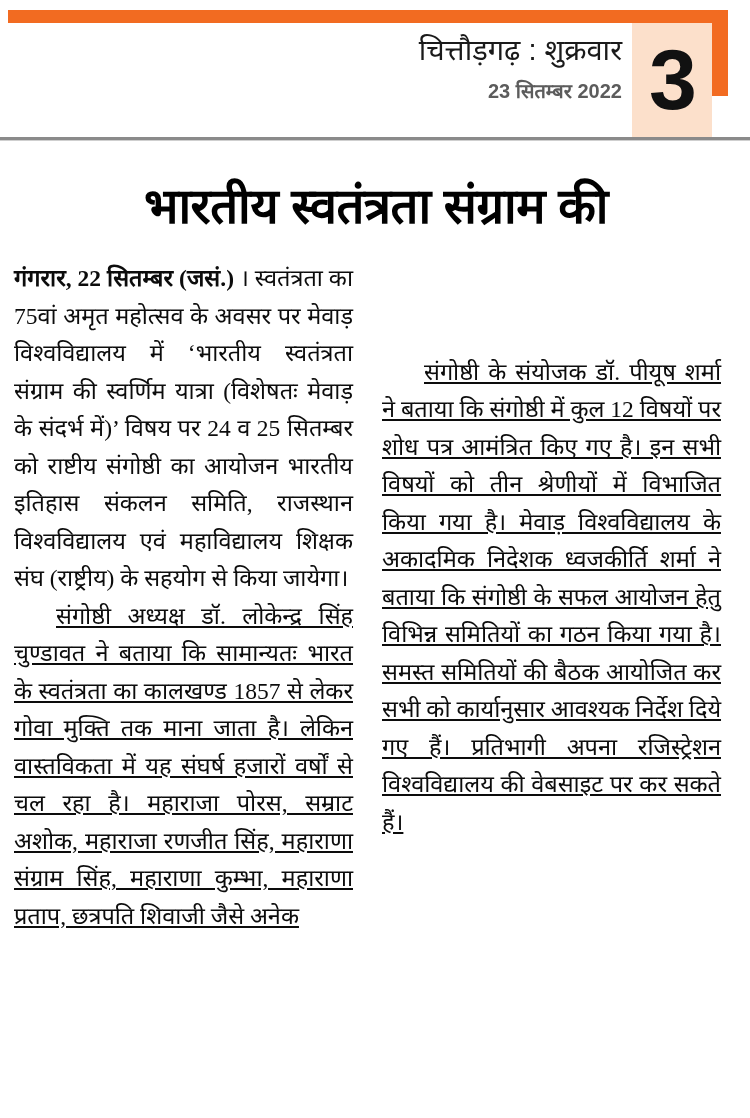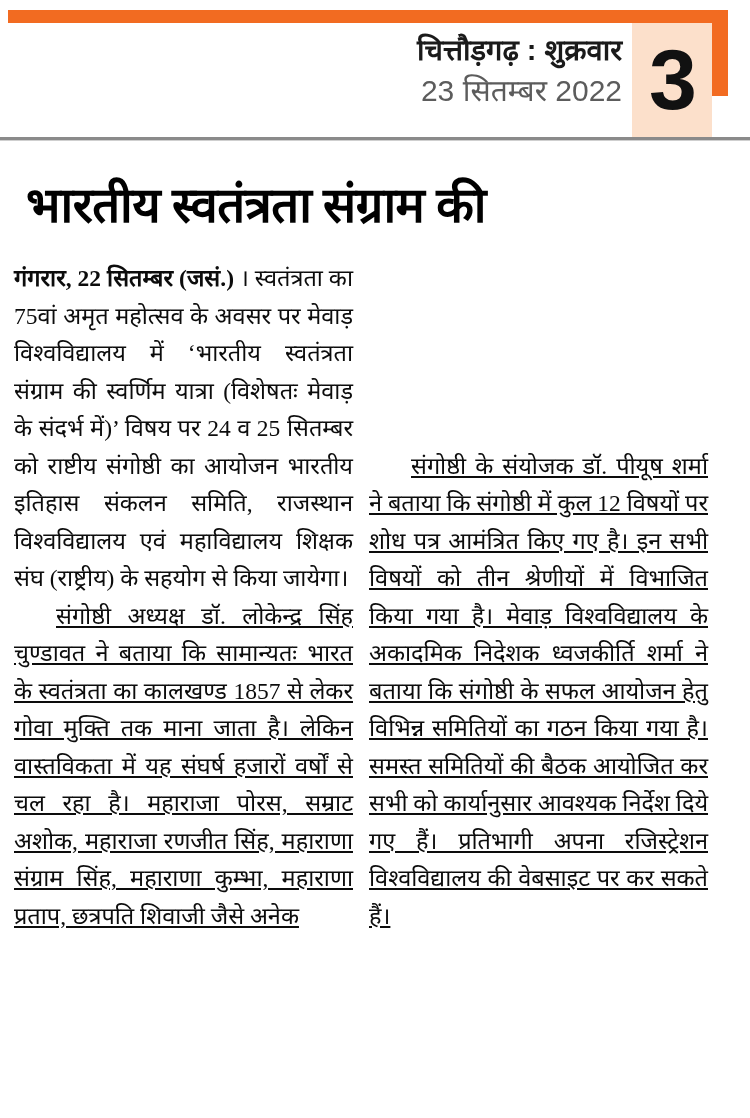--- a/index.html
+++ b/index.html
@@ -61,64 +61,65 @@
   }
   .masthead-lines {
     position: absolute;
     right: 128px;
     top: 30px;
     text-align: right;
   }
   .mast-line1 {
     font-family: "Liberation Sans", "DejaVu Sans", sans-serif;
     font-size: 29px;
-    font-weight: bold;
+    font-weight: normal;
     color: #1a1a1a;
     line-height: 40px;
     white-space: nowrap;
   }
   .mast-line2 {
     font-family: "Liberation Sans", "DejaVu Sans", sans-serif;
-    font-size: 30px;
-    font-weight: normal;
+    font-size: 20px;
+    font-weight: bold;
     color: #5c5c5c;
     line-height: 42px;
     white-space: nowrap;
   }
   .rule-divider {
     position: absolute;
     left: 0px;
     top: 137px;
     width: 750px;
     height: 3px;
     background: #8a8a8a;
     border-bottom: 1px solid #cfcfcf;
   }
 
   
   .headline {
     margin: 28px 24px 0 26px;
-    font-family: Liberation Serif, serif;
+    font-family: Liberation Sans, sans-serif;
     font-weight: bold;
     font-size: 49px;
     line-height: 72px;
     color: #000000;
     letter-spacing: -0.5px;
+    text-align: center;
   }
   .headline-line {
     display: block;
     white-space: nowrap;
   }
 
   
   .columns {
     margin: 18px 14px 0 14px;
     display: flex;
-    gap: 16px;
-    align-items: flex-end;
+    gap: 29px;
+    align-items: center;
   }
   .col {
     width: 339px;
     font-size: 23.5px;
     line-height: 37.5px;
     color: #0c0c0c;
     text-align: justify;
     text-justify: inter-word;
     hyphens: none;
   }

